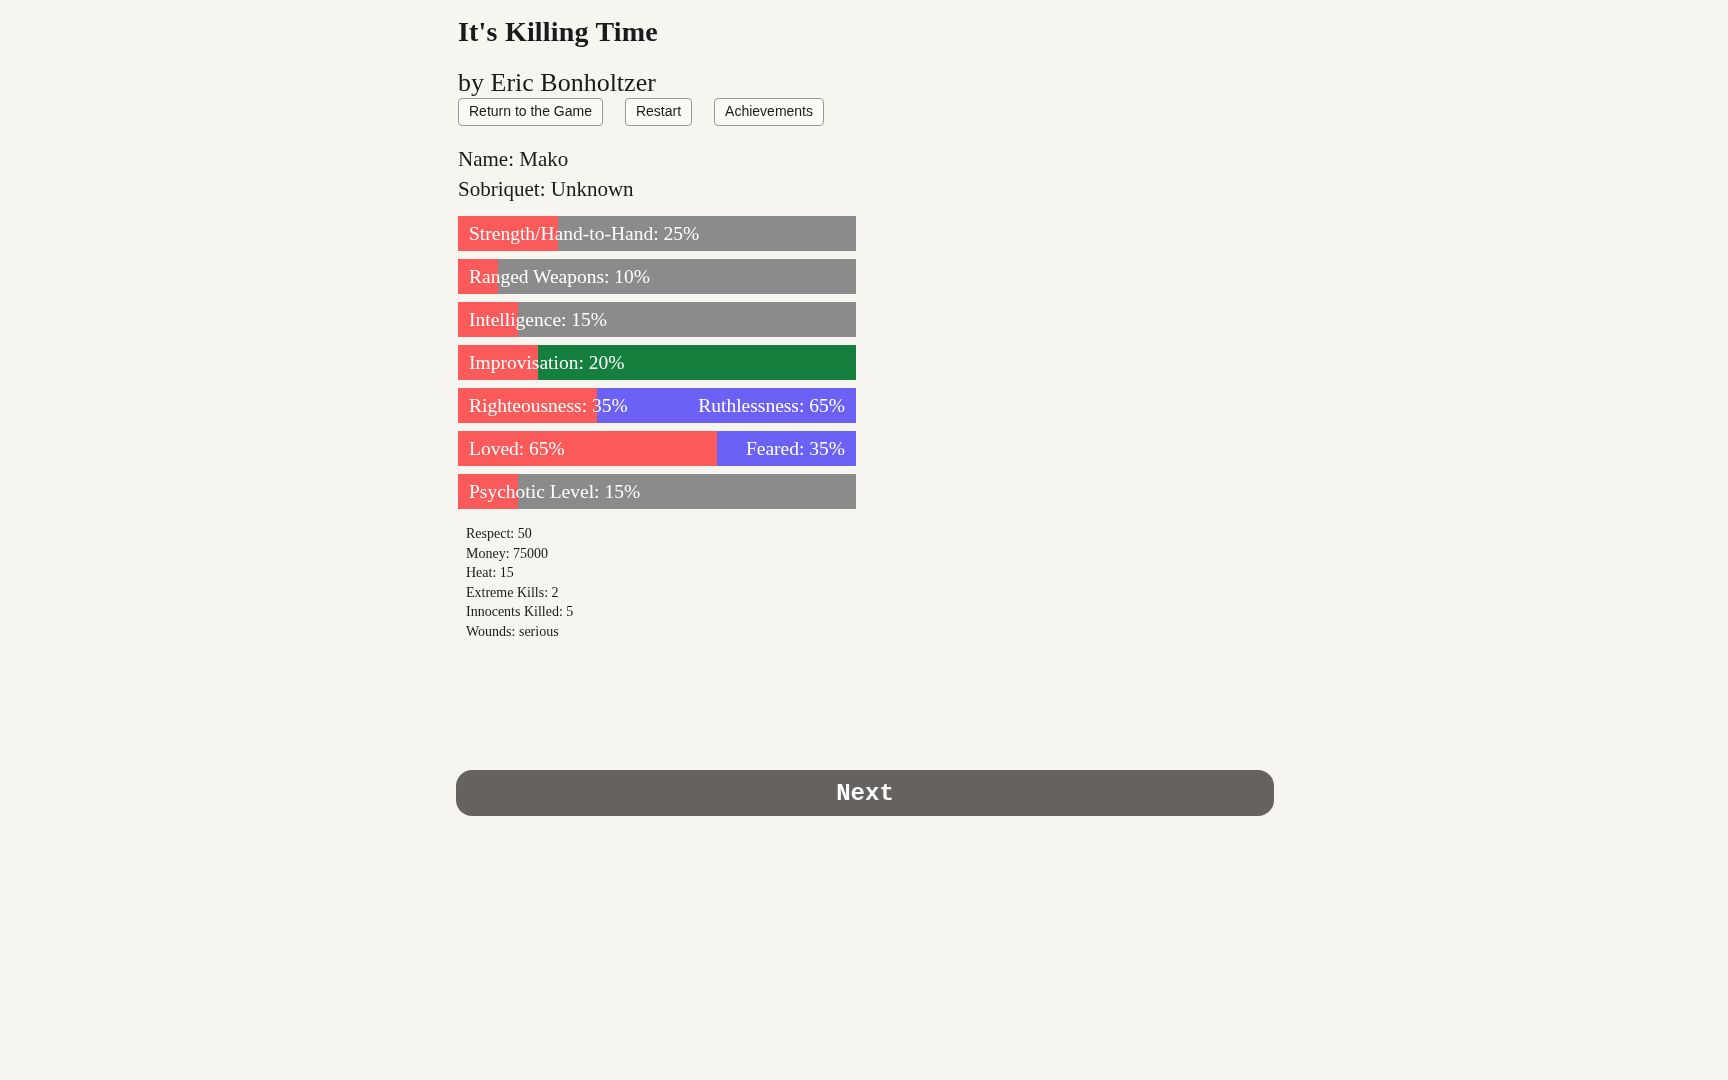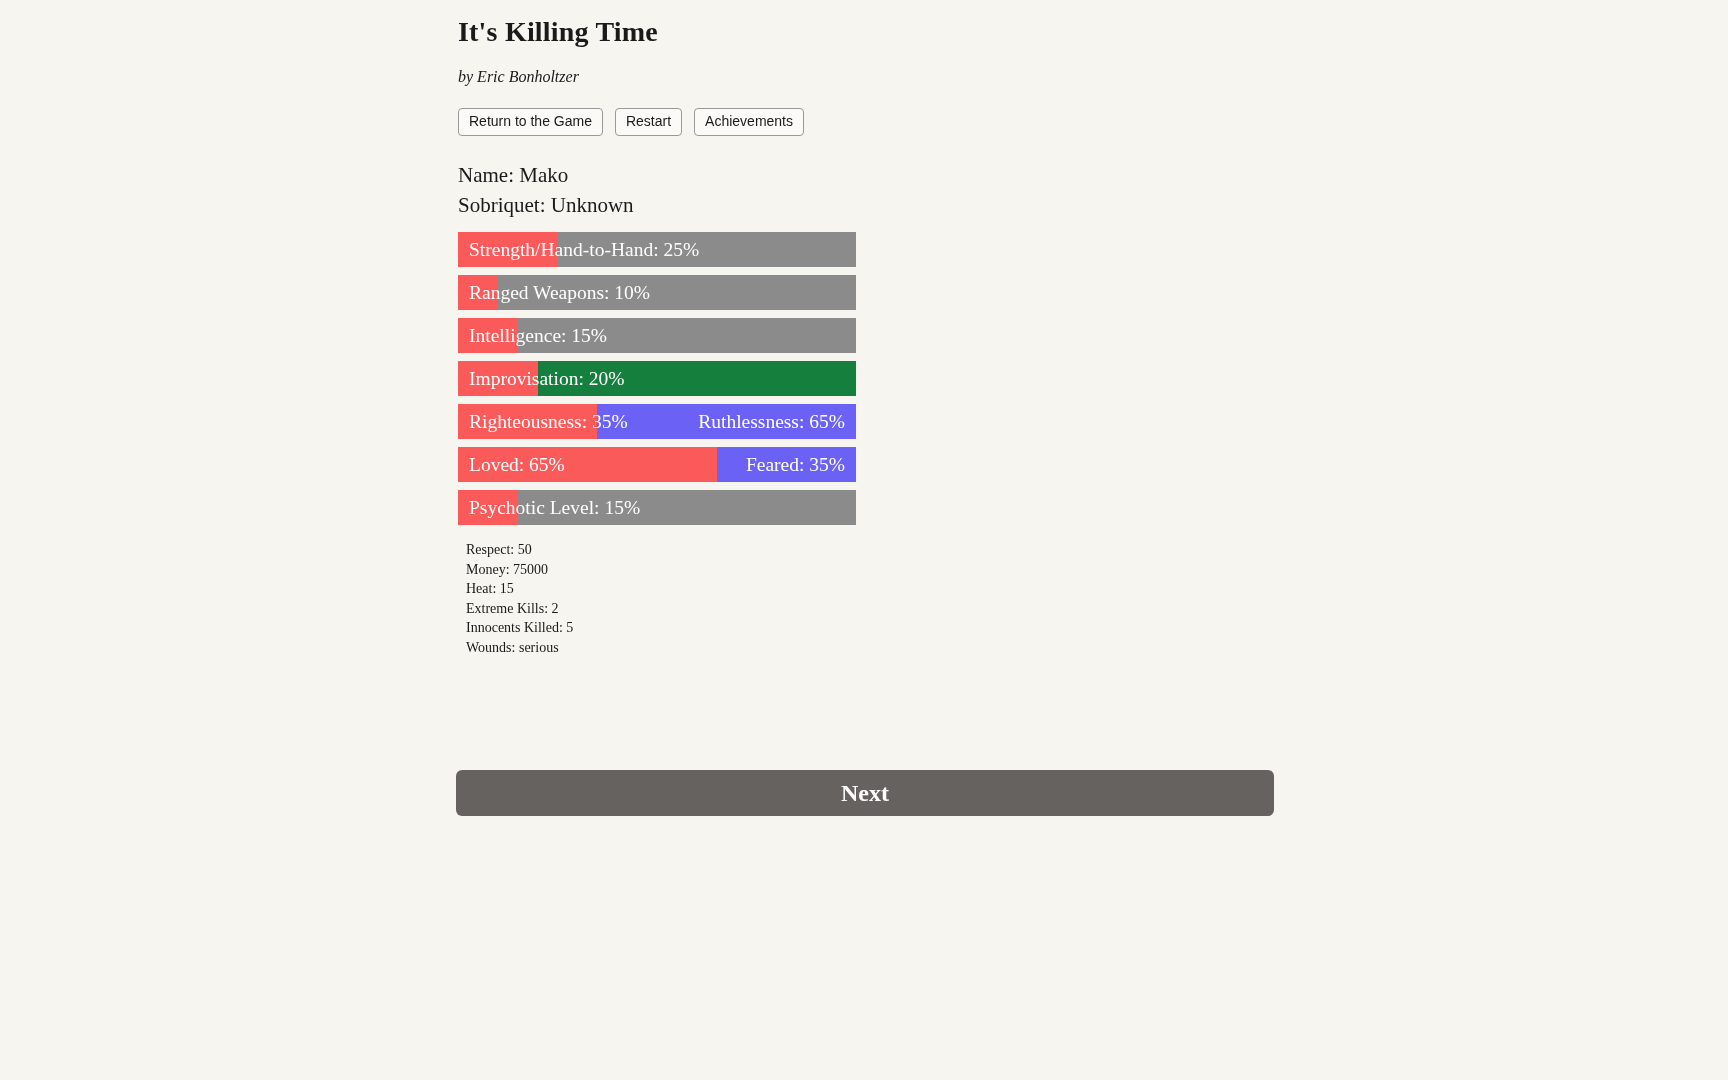--- a/index.html
+++ b/index.html
@@ -25,44 +25,42 @@
     width: 830px;
   }
   .game-title {
     font-size: 28px;
     font-weight: bold;
     margin: 0;
     padding-top: 16px;
     letter-spacing: 0.2px;
   }
   .byline {
-    font-size: 16px;
+    font-size: 26px;
     margin-top: 20px;
-    font-style: italic;
   }
   .toolbar {
-    margin-top: 22px;
     display: flex;
-    gap: 12px;
+    gap: 22px;
     align-items: center;
   }
   .tool-btn {
     font-family: "Liberation Sans", sans-serif;
     font-size: 14px;
     background: #fbfaf7;
     border: 1px solid #999;
     border-radius: 4px;
     padding: 5px 10px 6px 10px;
     color: #1a1a1a;
     cursor: pointer;
     line-height: 1.1;
   }
 
   .stat-lines {
-    margin-top: 26px;
+    margin-top: 20px;
     font-size: 21px;
     line-height: 1.25;
   }
   .stat-lines div { margin-bottom: 3px; }
 
   .bars {
     margin-top: 14px;
     width: 398px;
   }
   .bar {
@@ -114,23 +112,23 @@
   .numbers div { margin-bottom: 2px; }
 
   .next-btn {
     position: absolute;
     left: 456px;
     top: 770px;
     width: 818px;
     height: 46px;
     background: #656260;
     border: none;
-    border-radius: 6px;
+    border-radius: 16px;
     color: #ffffff;
-    font-family: Liberation Serif, serif;
+    font-family: Liberation Mono, monospace;
     font-size: 24px;
     font-weight: bold;
     cursor: pointer;
   }
 </style>
 </head>
 <body>
 
 <div class="page">
   <div class="content">

